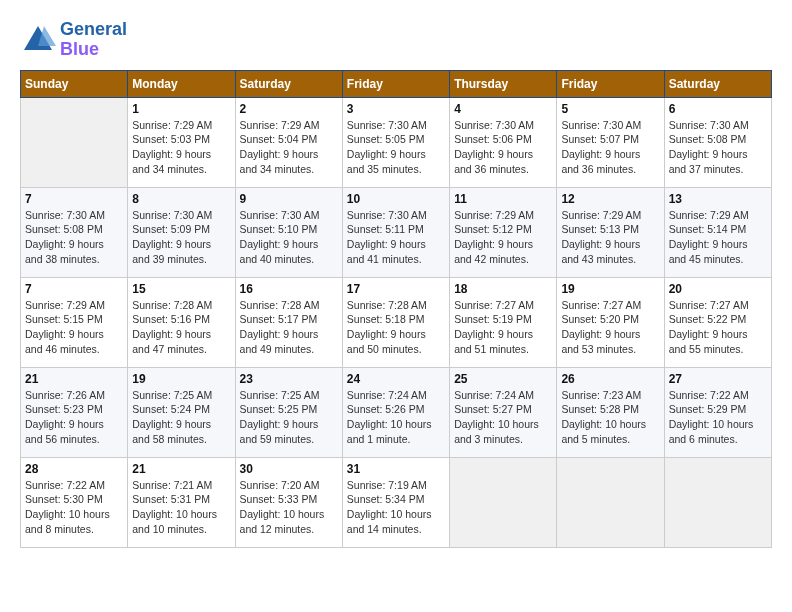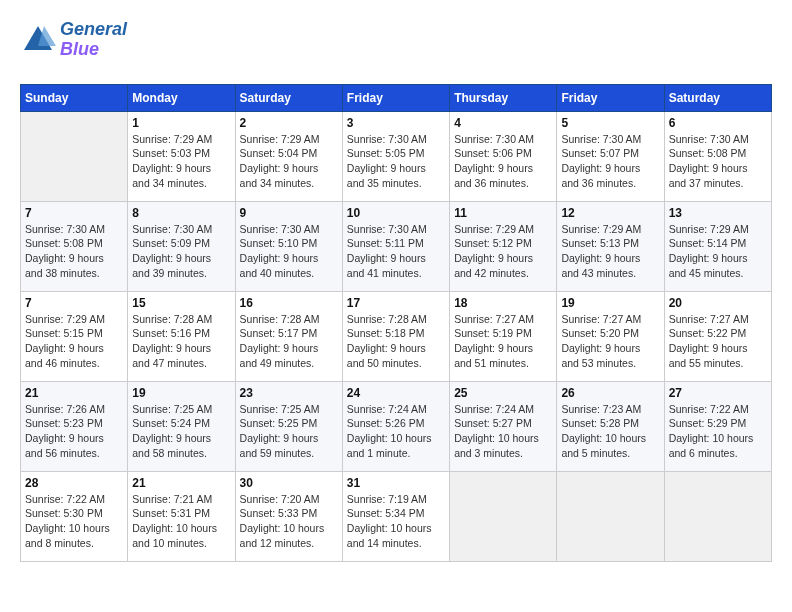--- a/index.html
+++ b/index.html
@@ -7,22 +7,21 @@
       font-family: Arial, sans-serif;
       background: #fff;
       width: 792px;
       min-height: 612px;
       padding: 20px;
     }
     .header {
       display: flex;
       justify-content: space-between;
       align-items: flex-start;
-      margin-bottom: 24px;
-      font-style: italic;
+      margin-bottom: 10px;
     }
     .logo {
       display: flex;
       align-items: center;
       gap: 4px;
     }
     .logo-text {
       font-size: 18px;
       font-weight: bold;
       color: #1a1a2e;
@@ -46,21 +45,21 @@
     .calendar-subtitle {
       font-size: 16px;
       color: #444;
     }
     table {
       width: 100%;
       border-collapse: collapse;
       font-size: 11px;
     }
     th {
-      background: #1d4ed8;
+      background: #a16207;
       color: #fff;
       padding: 6px 4px;
       text-align: left;
       font-size: 12px;
       font-weight: bold;
       border: 1px solid #1a4a8a;
     }
     td {
       border: 1px solid #ccc;
       vertical-align: top;

